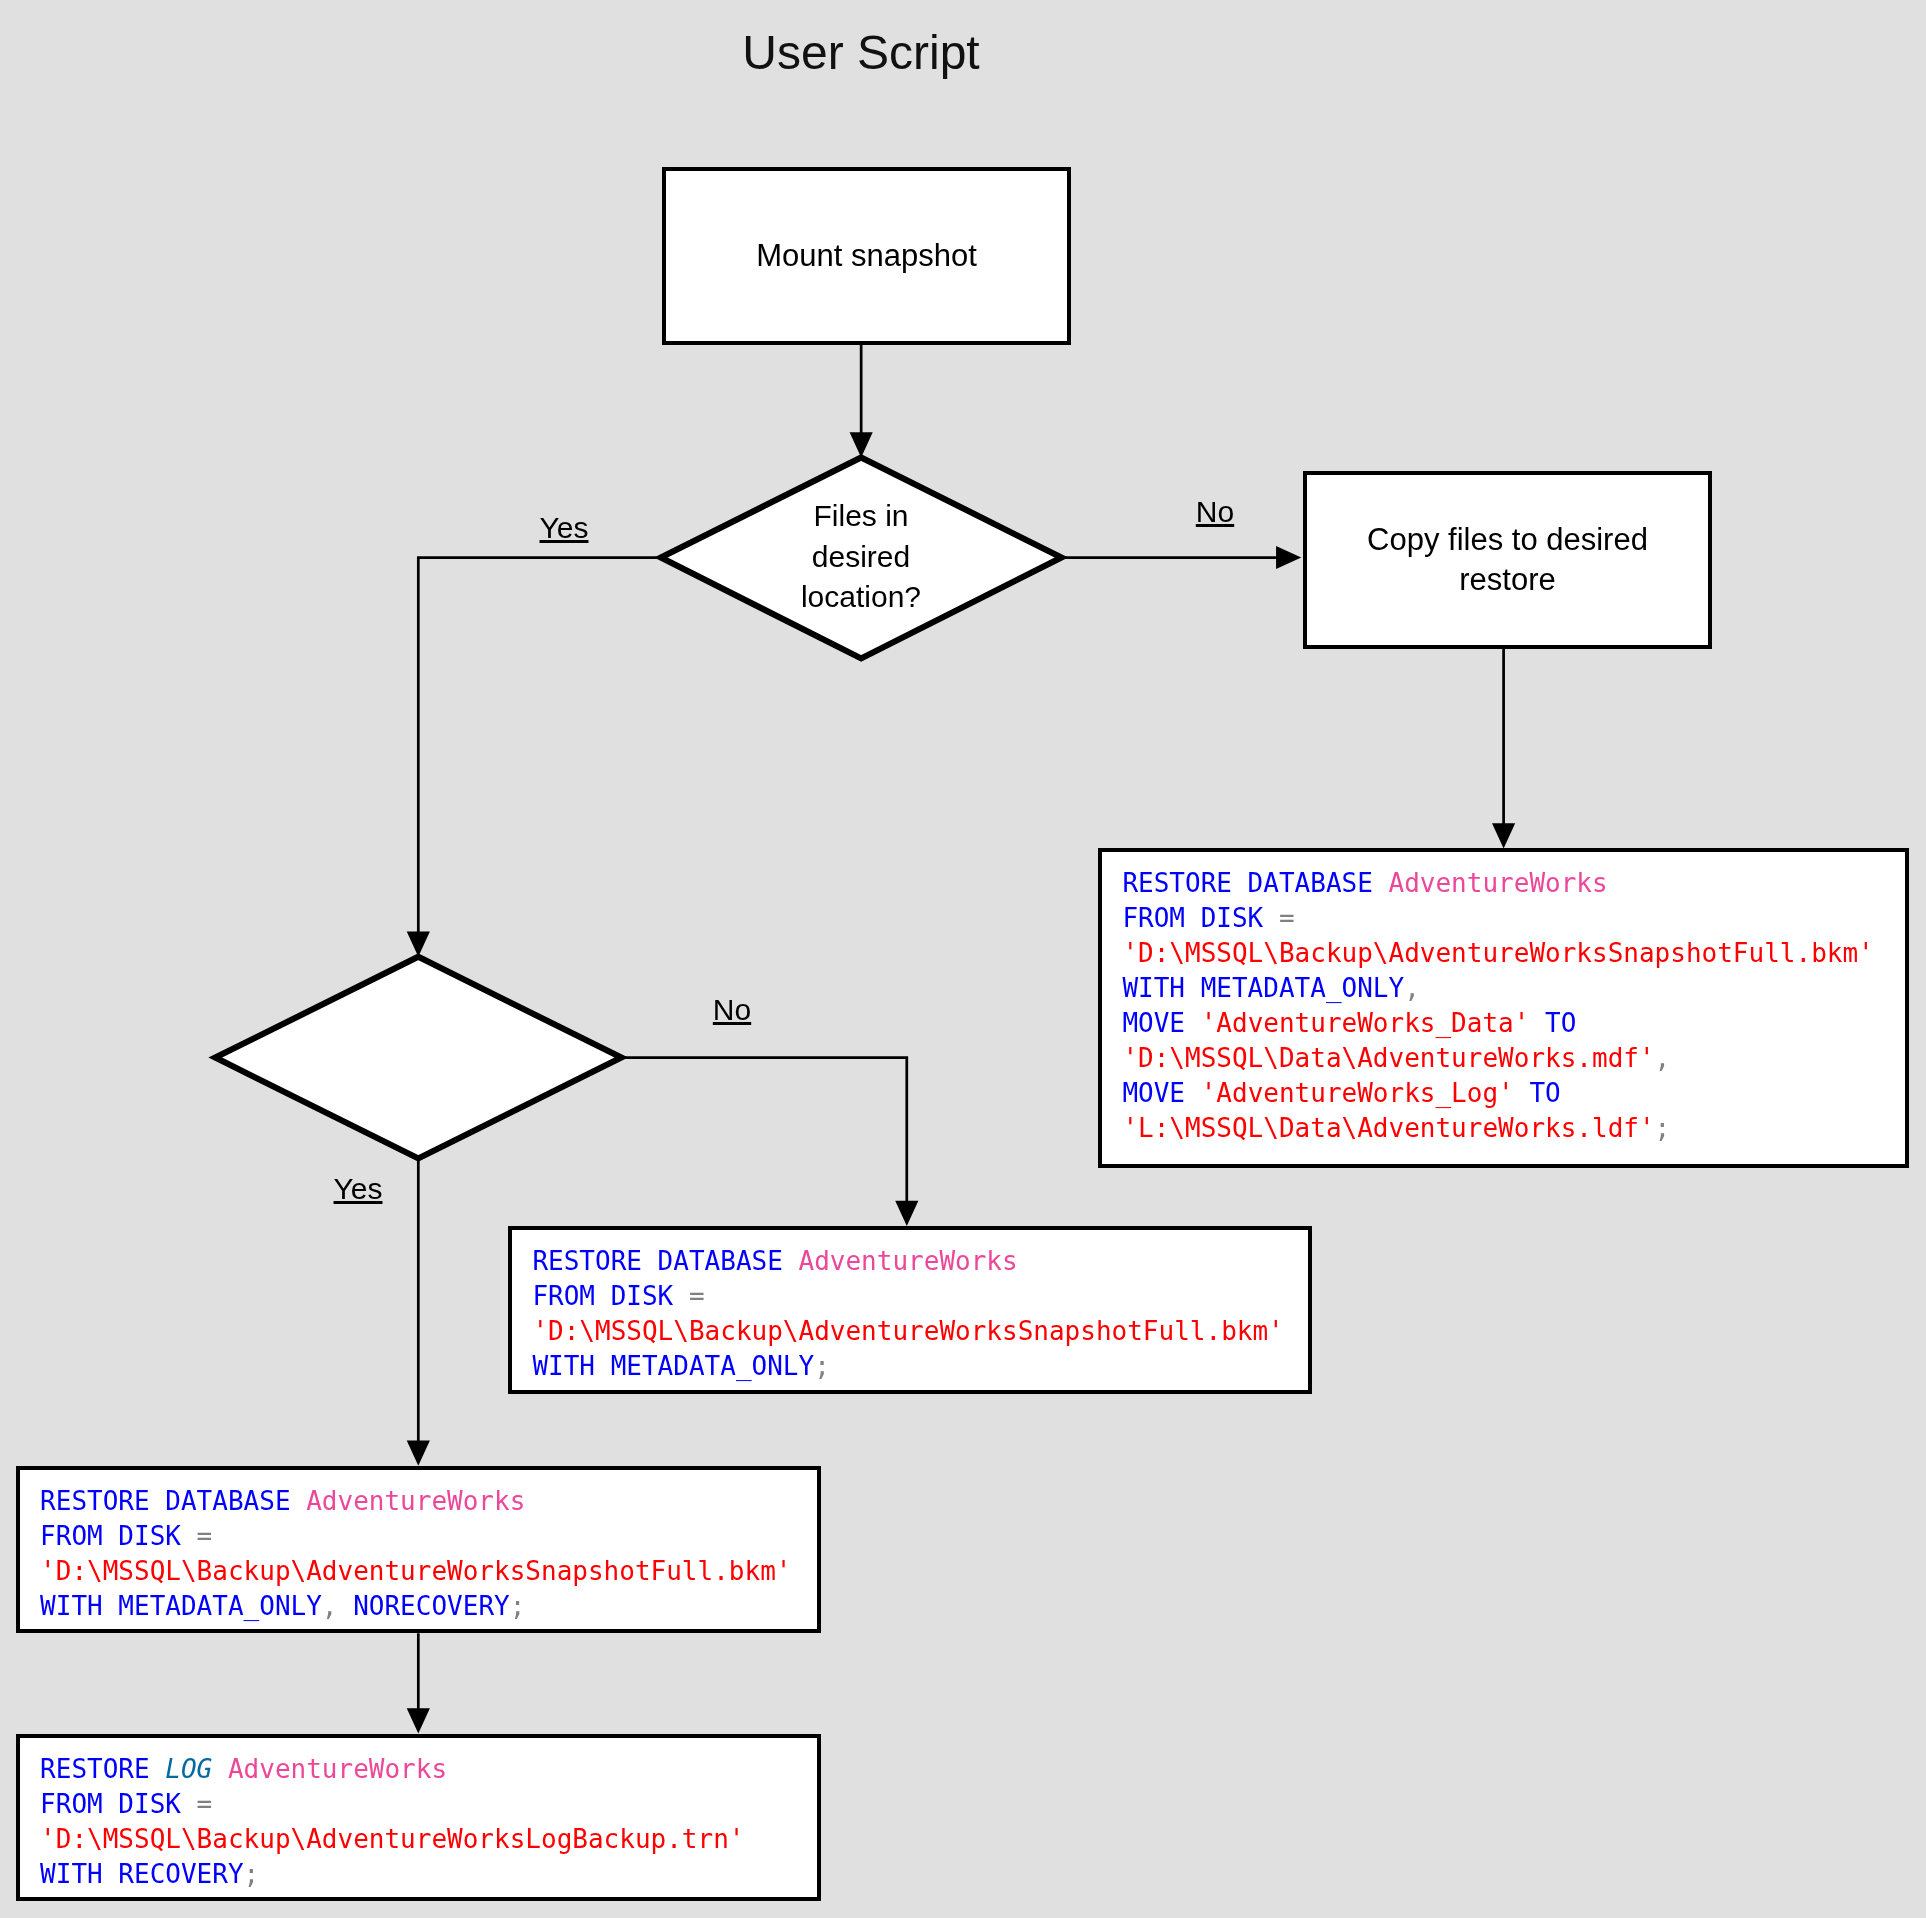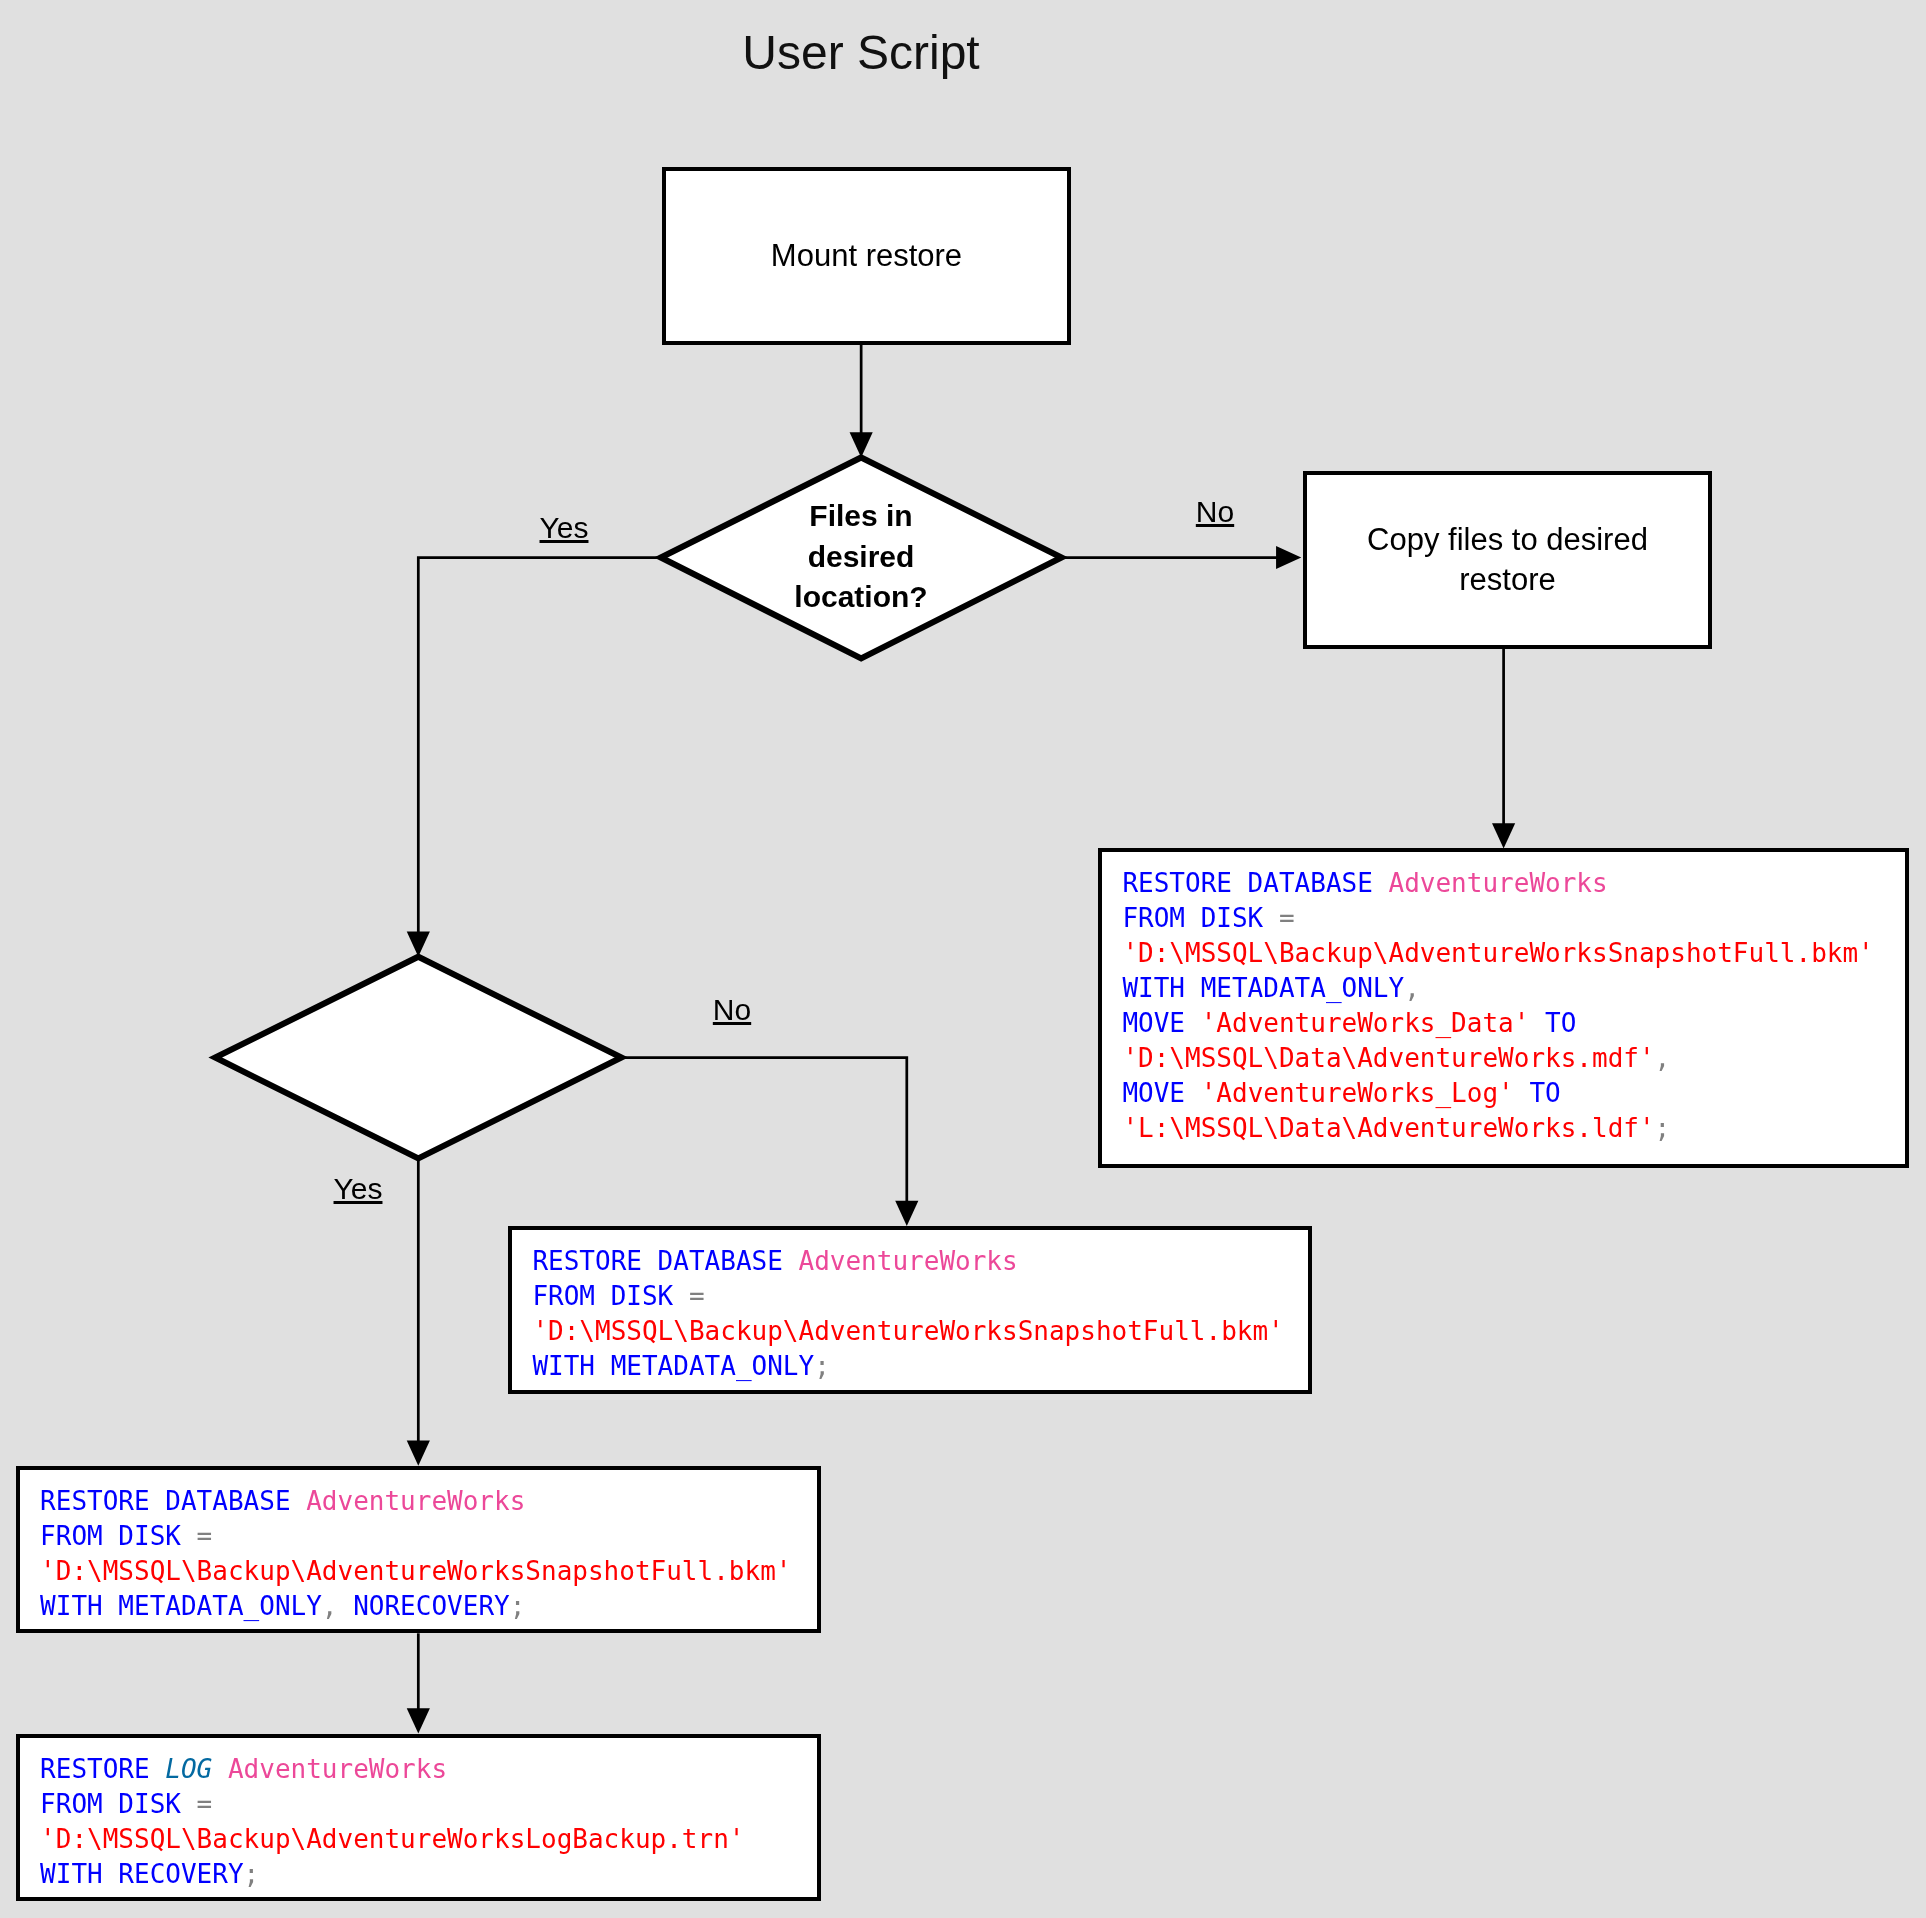--- a/index.html
+++ b/index.html
@@ -59,29 +59,29 @@
     <path d="M614,2397 V2511" stroke="#000" stroke-width="4" fill="none"></path>
     <polygon points="614,2544 597,2507 631,2507" fill="#000"></polygon>
 
     <polygon points="1264,671 1558,818 1264,966 970,818" fill="#fff" stroke="#000" stroke-width="9"></polygon>
     <polygon points="614,1404 912,1552 614,1700 316,1552" fill="#fff" stroke="#000" stroke-width="9"></polygon>
   </svg>
 
   <div class="title">User Script</div>
 
   <div class="node" style="left:662px;top:167px;width:401px;height:170px;">
-    <span>Mount restore</span>
+    <span>Mount snapshot</span>
   </div>
 
   <div class="node" style="left:1303px;top:471px;width:401px;height:170px;">
     <span>Copy files to desired
 restore</span>
   </div>
 
-  <div class="diamond-label" style="left:861px;top:557px;font-weight:bold;">Files in
+  <div class="diamond-label" style="left:861px;top:557px;">Files in
 desired
 location?</div>
 
   <div class="edge-label" style="left:564px;top:528px;">Yes</div>
   <div class="edge-label" style="left:1215px;top:512px;">No</div>
   <div class="edge-label" style="left:732px;top:1010px;">No</div>
   <div class="edge-label" style="left:358px;top:1189px;">Yes</div>
 
   <div class="codebox" style="left:1098px;top:848px;width:811px;height:320px;"><div class="code-line"><span class="tk-kw">RESTORE DATABASE</span><span class="tk-id"> AdventureWorks</span></div><div class="code-line"><span class="tk-kw">FROM DISK</span><span class="tk-op"> =</span></div><div class="code-line"><span class="tk-str">'D:\MSSQL\Backup\AdventureWorksSnapshotFull.bkm'</span></div><div class="code-line"><span class="tk-kw">WITH METADATA_ONLY</span><span class="tk-op">,</span></div><div class="code-line"><span class="tk-kw">MOVE</span><span class="tk-str"> 'AdventureWorks_Data'</span><span class="tk-kw"> TO</span></div><div class="code-line"><span class="tk-str">'D:\MSSQL\Data\AdventureWorks.mdf'</span><span class="tk-op">,</span></div><div class="code-line"><span class="tk-kw">MOVE</span><span class="tk-str"> 'AdventureWorks_Log'</span><span class="tk-kw"> TO</span></div><div class="code-line"><span class="tk-str">'L:\MSSQL\Data\AdventureWorks.ldf'</span><span class="tk-op">;</span></div></div>
 

